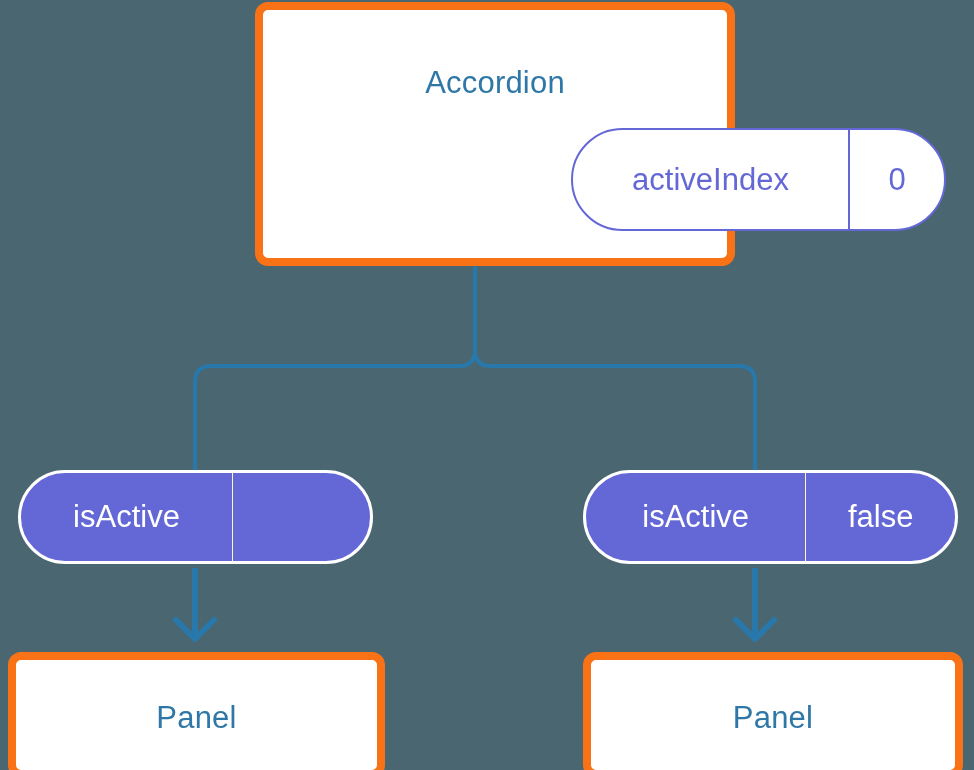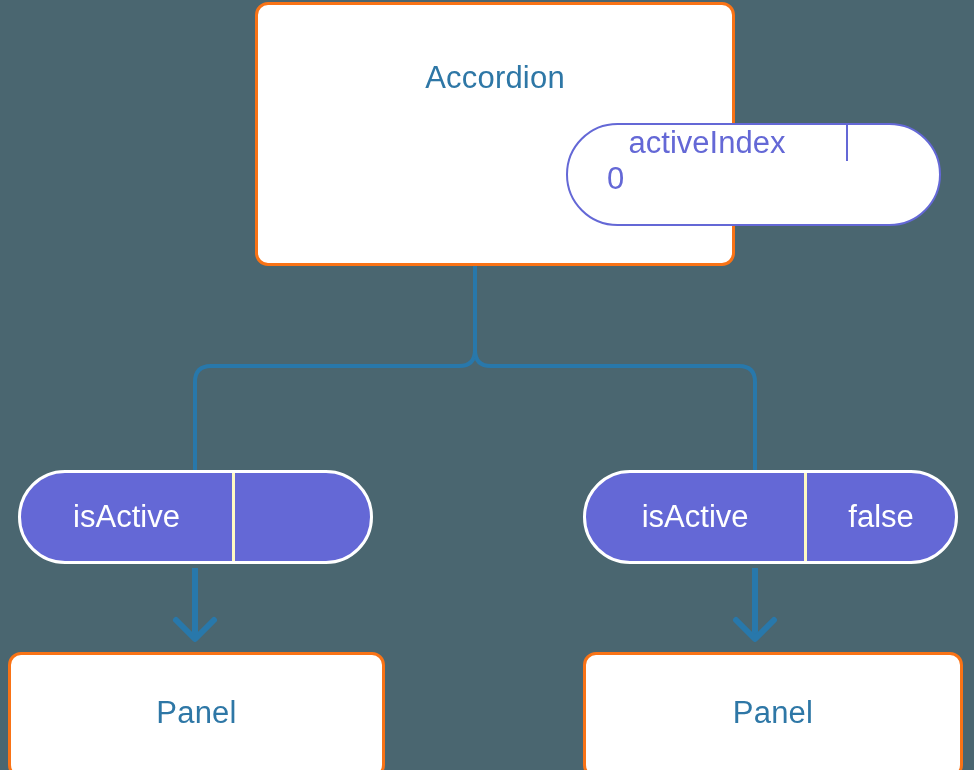--- a/index.html
+++ b/index.html
@@ -26,21 +26,21 @@
     width: 974px;
     height: 770px;
     pointer-events: none;
   }
 
   
   .card {
     position: absolute;
     box-sizing: border-box;
     background: #ffffff;
-    border: 3px solid #f97316;
+    border: 8px solid #f97316;
     border-radius: 13px;
     padding-left: 36px;
   }
   .card-title {
     position: absolute;
     left: 0;
     right: 0;
     text-align: center;
     color: #2e77a6;
     font-size: 31px;
@@ -93,21 +93,20 @@
     align-items: center;
     justify-content: center;
     white-space: nowrap;
     font-weight: 400;
   }
 
   
   .pill-outline {
     background: #ffffff;
     border: 2px solid #6468d6;
-    flex-direction: column;
   }
   .pill-outline .pill-key,
   .pill-outline .pill-val {
     color: #6468d6;
     font-size: 31px;
   }
   .pill-outline .pill-key {
     border-right: 2px solid #6468d6;
   }
   #pill-active-index {
@@ -123,21 +122,21 @@
   .pill-filled {
     background: #6468d6;
     border: 3px solid #ffffff;
   }
   .pill-filled .pill-key,
   .pill-filled .pill-val {
     color: #ffffff;
     font-size: 31px;
   }
   .pill-filled .pill-key {
-    border-right: 3px solid #fef9c3;
+    border-right: 1px solid #fef9c3;
   }
   #pill-is-active-left {
     left: 18px;
     top: 470px;
     width: 355px;
     height: 94px;
   }
   #pill-is-active-left .pill-key { width: 211px; }
   #pill-is-active-left .pill-val { width: 138px; }
 

